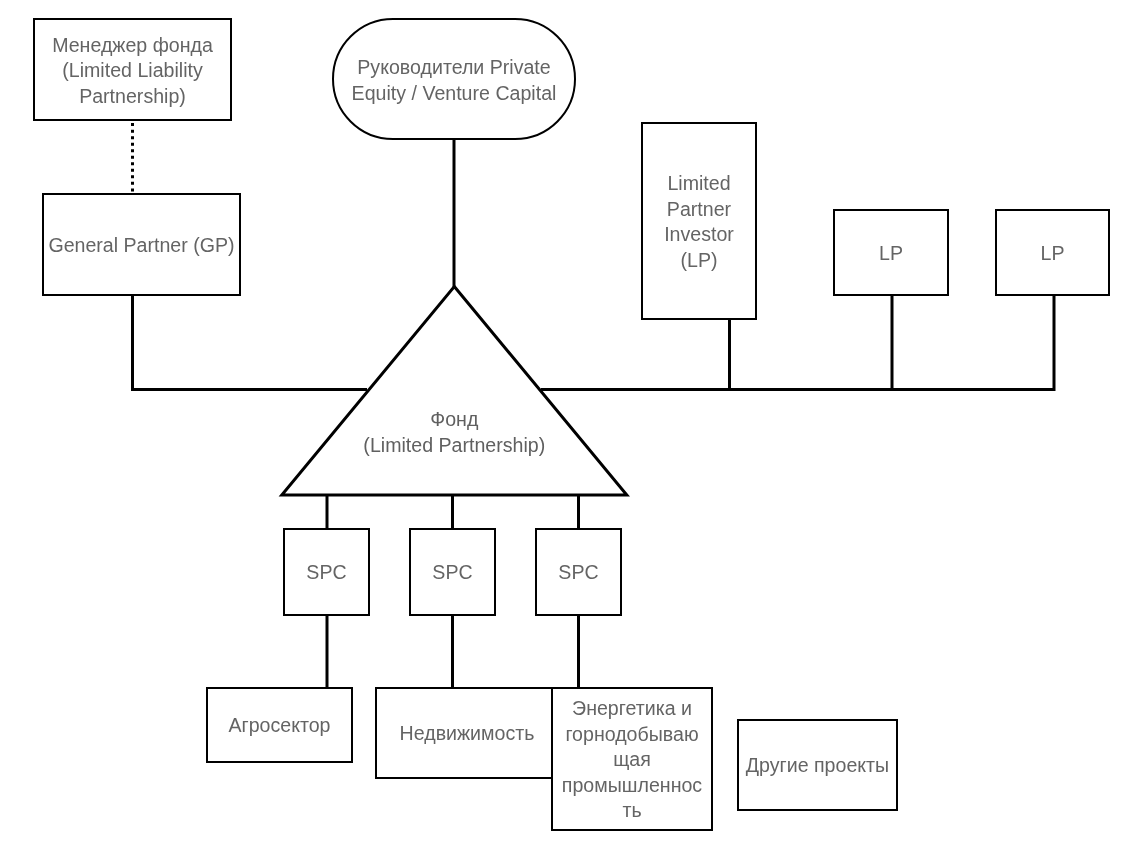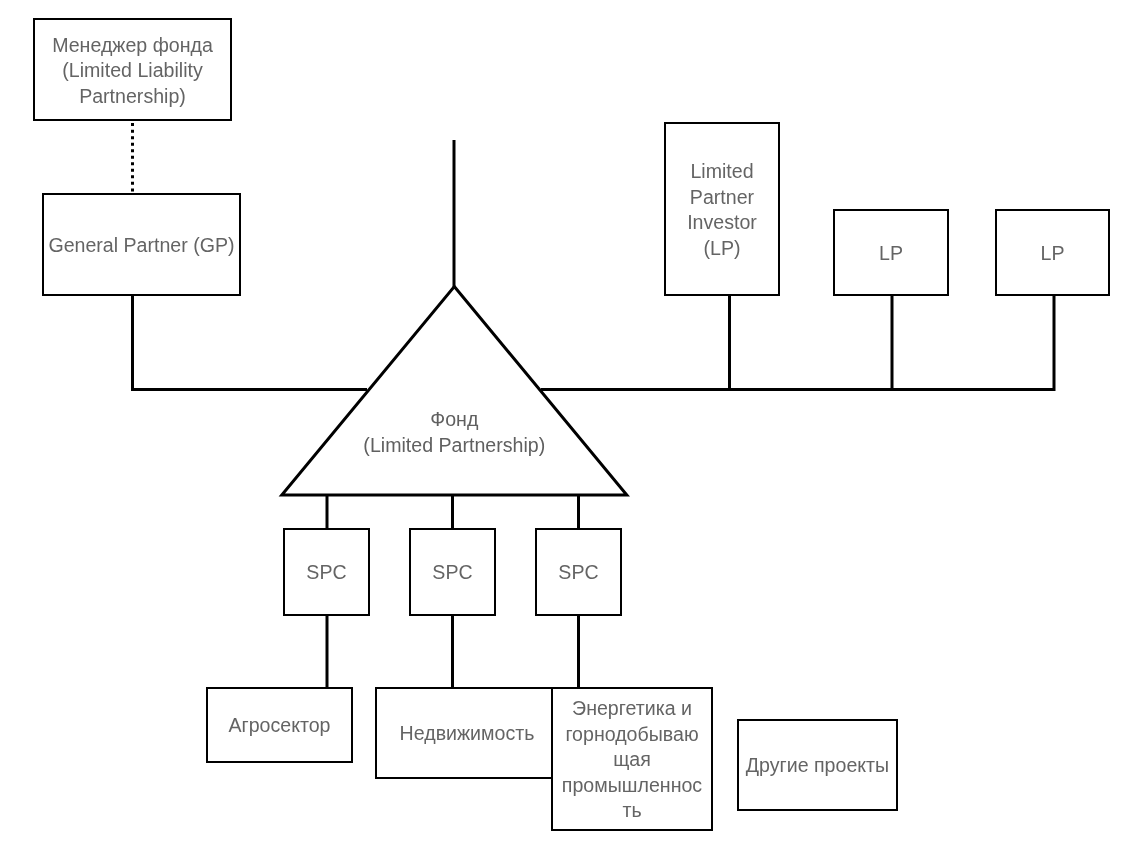--- a/index.html
+++ b/index.html
@@ -36,26 +36,30 @@
     <polyline class="edge" points="578.5,616 578.5,687" stroke="#000000"></polyline>
     <polygon class="tri" points="454.3,286.5 626.8,495 281.8,495" stroke="#000000"></polygon>
   </svg>
 
   <div class="shape" style="left: 33px; top: 18px; width: 199px; height: 103px; border-color: rgb(0, 0, 0);">
     <div class="lbl">Менеджер фонда
 (Limited Liability
 Partnership)</div>
   </div>
 
+  <div class="shape pill" style="left: 332px; top: 18px; width: 244px; height: 122px; border-color: rgb(0, 0, 0);">
+    <div class="lbl">Руководители Private
+Equity / Venture Capital</div>
+  </div>
 
   <div class="shape" style="left: 42px; top: 193px; width: 199px; height: 103px; border-color: rgb(0, 0, 0);">
     <div class="lbl">General Partner (GP)</div>
   </div>
 
-  <div class="shape" style="left: 664px; top: 122px; width: 116px; height: 174px; border-color: rgb(0, 0, 0);">
+  <div class="shape" style="left: 641px; top: 122px; width: 116px; height: 198px; border-color: rgb(0, 0, 0);">
     <div class="lbl">Limited
 Partner
 Investor
 (LP)</div>
   </div>
 
   <div class="shape" style="left: 833px; top: 209px; width: 116px; height: 87px; border-color: rgb(0, 0, 0);">
     <div class="lbl">LP</div>
   </div>
 

